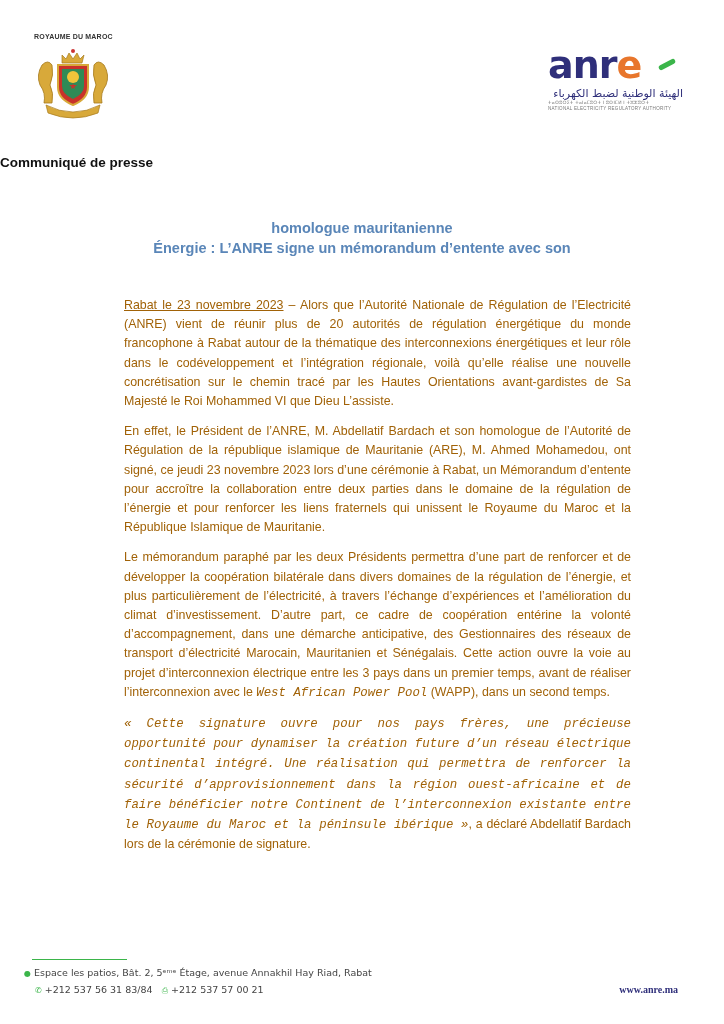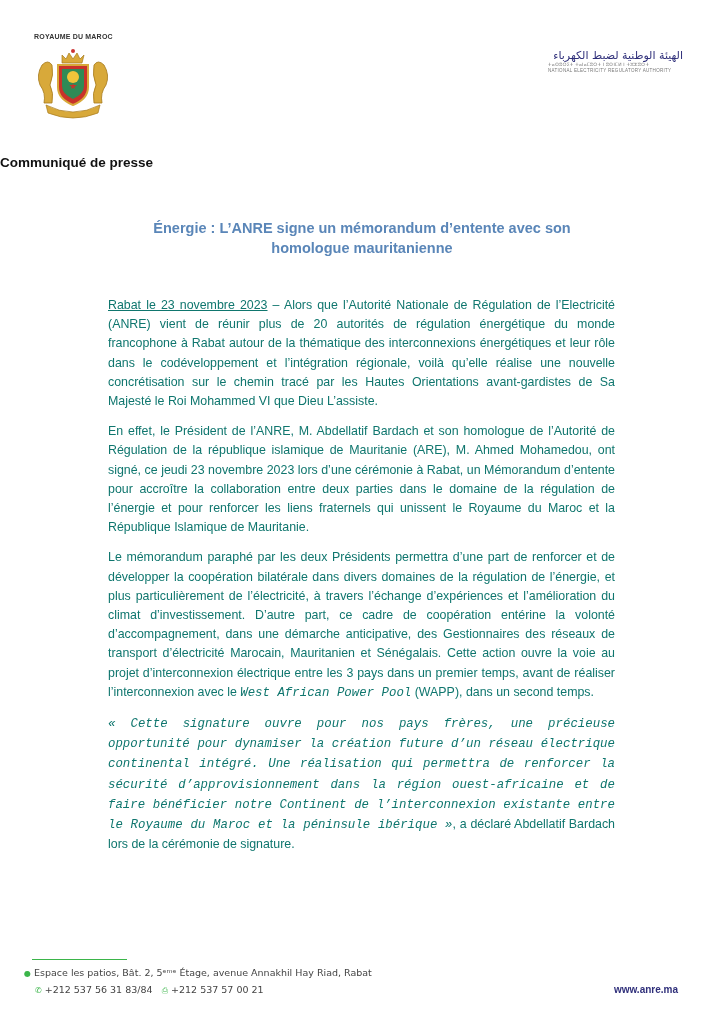--- a/index.html
+++ b/index.html
@@ -37,40 +37,40 @@
   .doc-type {
     position: absolute; left: 0; width: 724px; top: 155px; text-align: left;
     font-family: "Liberation Sans", sans-serif; font-weight: bold; font-size: 13.5px; color: #111;
   }
   .headline {
     position: absolute; left: 120px; width: 484px; top: 218px; text-align: center;
     font-family: "Liberation Sans", sans-serif; font-weight: bold; font-size: 14.5px;
     line-height: 20px; color: #5a86b8;
   }
   .body {
-    position: absolute; left: 108px; width: 507px; top: 296px;
+    position: absolute; left: 124px; width: 507px; top: 296px;
     font-family: "Liberation Sans", sans-serif; font-size: 12.4px; line-height: 19.2px;
-    color: #0f766e;
+    color: #a16207;
   }
   .body p { margin: 0 0 11px 0; text-align: justify; }
   .body .dateline { text-decoration: underline; }
   .body i { font-style: italic; font-family: Liberation Mono, monospace; }
   .footer-rule {
     position: absolute; left: 32px; top: 959px; width: 95px; height: 1px; background: #3bb54a;
   }
   .footer-address, .footer-phones {
     position: absolute; left: 24px; font-size: 9.5px; color: #444;
     font-family: "DejaVu Sans", sans-serif;
   }
   .footer-address { top: 967px; }
   .footer-phones { top: 984px; margin-left: 11px; }
   .ficon { color: #3bb54a; font-size: 8px; margin-right: 3px; }
   .footer-web {
     position: absolute; right: 46px; top: 984px; font-size: 10px; color: #2f2f7a;
-    font-family: Liberation Sans, sans-serif; font-weight: bold;
+    font-family: Liberation Serif, serif; font-weight: bold;
   }
 </style>
 </head>
 <body>
 
 <div class="kingdom-label">ROYAUME DU MAROC</div>
 <div class="coat">
   <svg width="78" height="78" viewBox="0 0 78 78">
 
     <path d="M8 20 q6 -6 10 0 q2 10 -2 20 q4 8 2 18 l-8 0 q2 -10 -4 -18 q-4 -10 2 -20z" fill="#d8a93a" stroke="#a67a1c" stroke-width="0.8"></path>
@@ -82,29 +82,33 @@
     <path d="M24 20 h30 v22 q0 12 -15 18 q-15 -6 -15 -18z" fill="#c8322a" stroke="#d8a93a" stroke-width="2"></path>
     <path d="M28 24 h22 v17 q0 8 -11 13 q-11 -5 -11 -13z" fill="#2f8a56"></path>
     <circle cx="39" cy="32" r="6" fill="#f0c43a"></circle>
     <polygon points="39,38 41,44 35,40 43,40 37,44" fill="#c8322a"></polygon>
 
     <path d="M12 60 q27 14 54 0 l-2 8 q-25 10 -50 0z" fill="#d8a93a" stroke="#a67a1c" stroke-width="0.7"></path>
   </svg>
 </div>
 
 <div class="anre-logo">
+  <div class="anre-word">
+    <span class="ar">anr</span><span class="e">e</span>
+    <span class="anre-dash"></span>
+  </div>
   <div class="anre-arabic">الهيئة الوطنية لضبط الكهرباء</div>
   <div class="anre-sub">ⵜⴰⵙⵓⵔⵉⵜ ⵜⴰⵏⴰⵎⵓⵔⵜ ⵏ ⵓⵙⵏⵎⵍ ⵏ ⵜⵣⵣⵓⵔⵜ</div>
   <div class="anre-sub">NATIONAL ELECTRICITY REGULATORY AUTHORITY</div>
 </div>
 
 <div class="doc-type">Communiqué de presse</div>
 <div class="headline">
+  <div>homologue mauritanienne</div>
   <div>Énergie : L’ANRE signe un mémorandum d’entente avec son</div>
-  <div>homologue mauritanienne</div>
 </div>
 
 <div class="body">
   <p><span class="dateline">Rabat le 23 novembre 2023</span><span> – Alors que l’Autorité Nationale de Régulation de l’Electricité (ANRE) vient de réunir plus de 20 autorités de régulation énergétique du monde francophone à Rabat autour de la thématique des interconnexions énergétiques et leur rôle dans le codéveloppement et l’intégration régionale, voilà qu’elle réalise une nouvelle concrétisation sur le chemin tracé par les Hautes Orientations avant-gardistes de Sa Majesté le Roi Mohammed VI que Dieu L’assiste.</span></p>
   <p>En effet, le Président de l’ANRE, M. Abdellatif Bardach et son homologue de l’Autorité de Régulation de la république islamique de Mauritanie (ARE), M. Ahmed Mohamedou, ont signé, ce jeudi 23 novembre 2023 lors d’une cérémonie à Rabat, un Mémorandum d’entente pour accroître la collaboration entre deux parties dans le domaine de la régulation de l’énergie et pour renforcer les liens fraternels qui unissent le Royaume du Maroc et la République Islamique de Mauritanie.</p>
   <p><span>Le mémorandum paraphé par les deux Présidents permettra d’une part de renforcer et de développer la coopération bilatérale dans divers domaines de la régulation de l’énergie, et plus particulièrement de l’électricité, à travers l’échange d’expériences et l’amélioration du climat d’investissement. D’autre part, ce cadre de coopération entérine la volonté d’accompagnement, dans une démarche anticipative, des Gestionnaires des réseaux de transport d’électricité Marocain, Mauritanien et Sénégalais. Cette action ouvre la voie au projet d’interconnexion électrique entre les 3 pays dans un premier temps, avant de réaliser l’interconnexion avec le </span><i>West African Power Pool</i><span> (WAPP), dans un second temps.</span></p>
   <p><i>« Cette signature ouvre pour nos pays frères, une précieuse opportunité pour dynamiser la création future d’un réseau électrique continental intégré. Une réalisation qui permettra de renforcer la sécurité d’approvisionnement dans la région ouest-africaine et de faire bénéficier notre Continent de l’interconnexion existante entre le Royaume du Maroc et la péninsule ibérique »</i><span>, a déclaré Abdellatif Bardach lors de la cérémonie de signature.</span></p>
 </div>
 
 <div class="footer-rule"></div>

